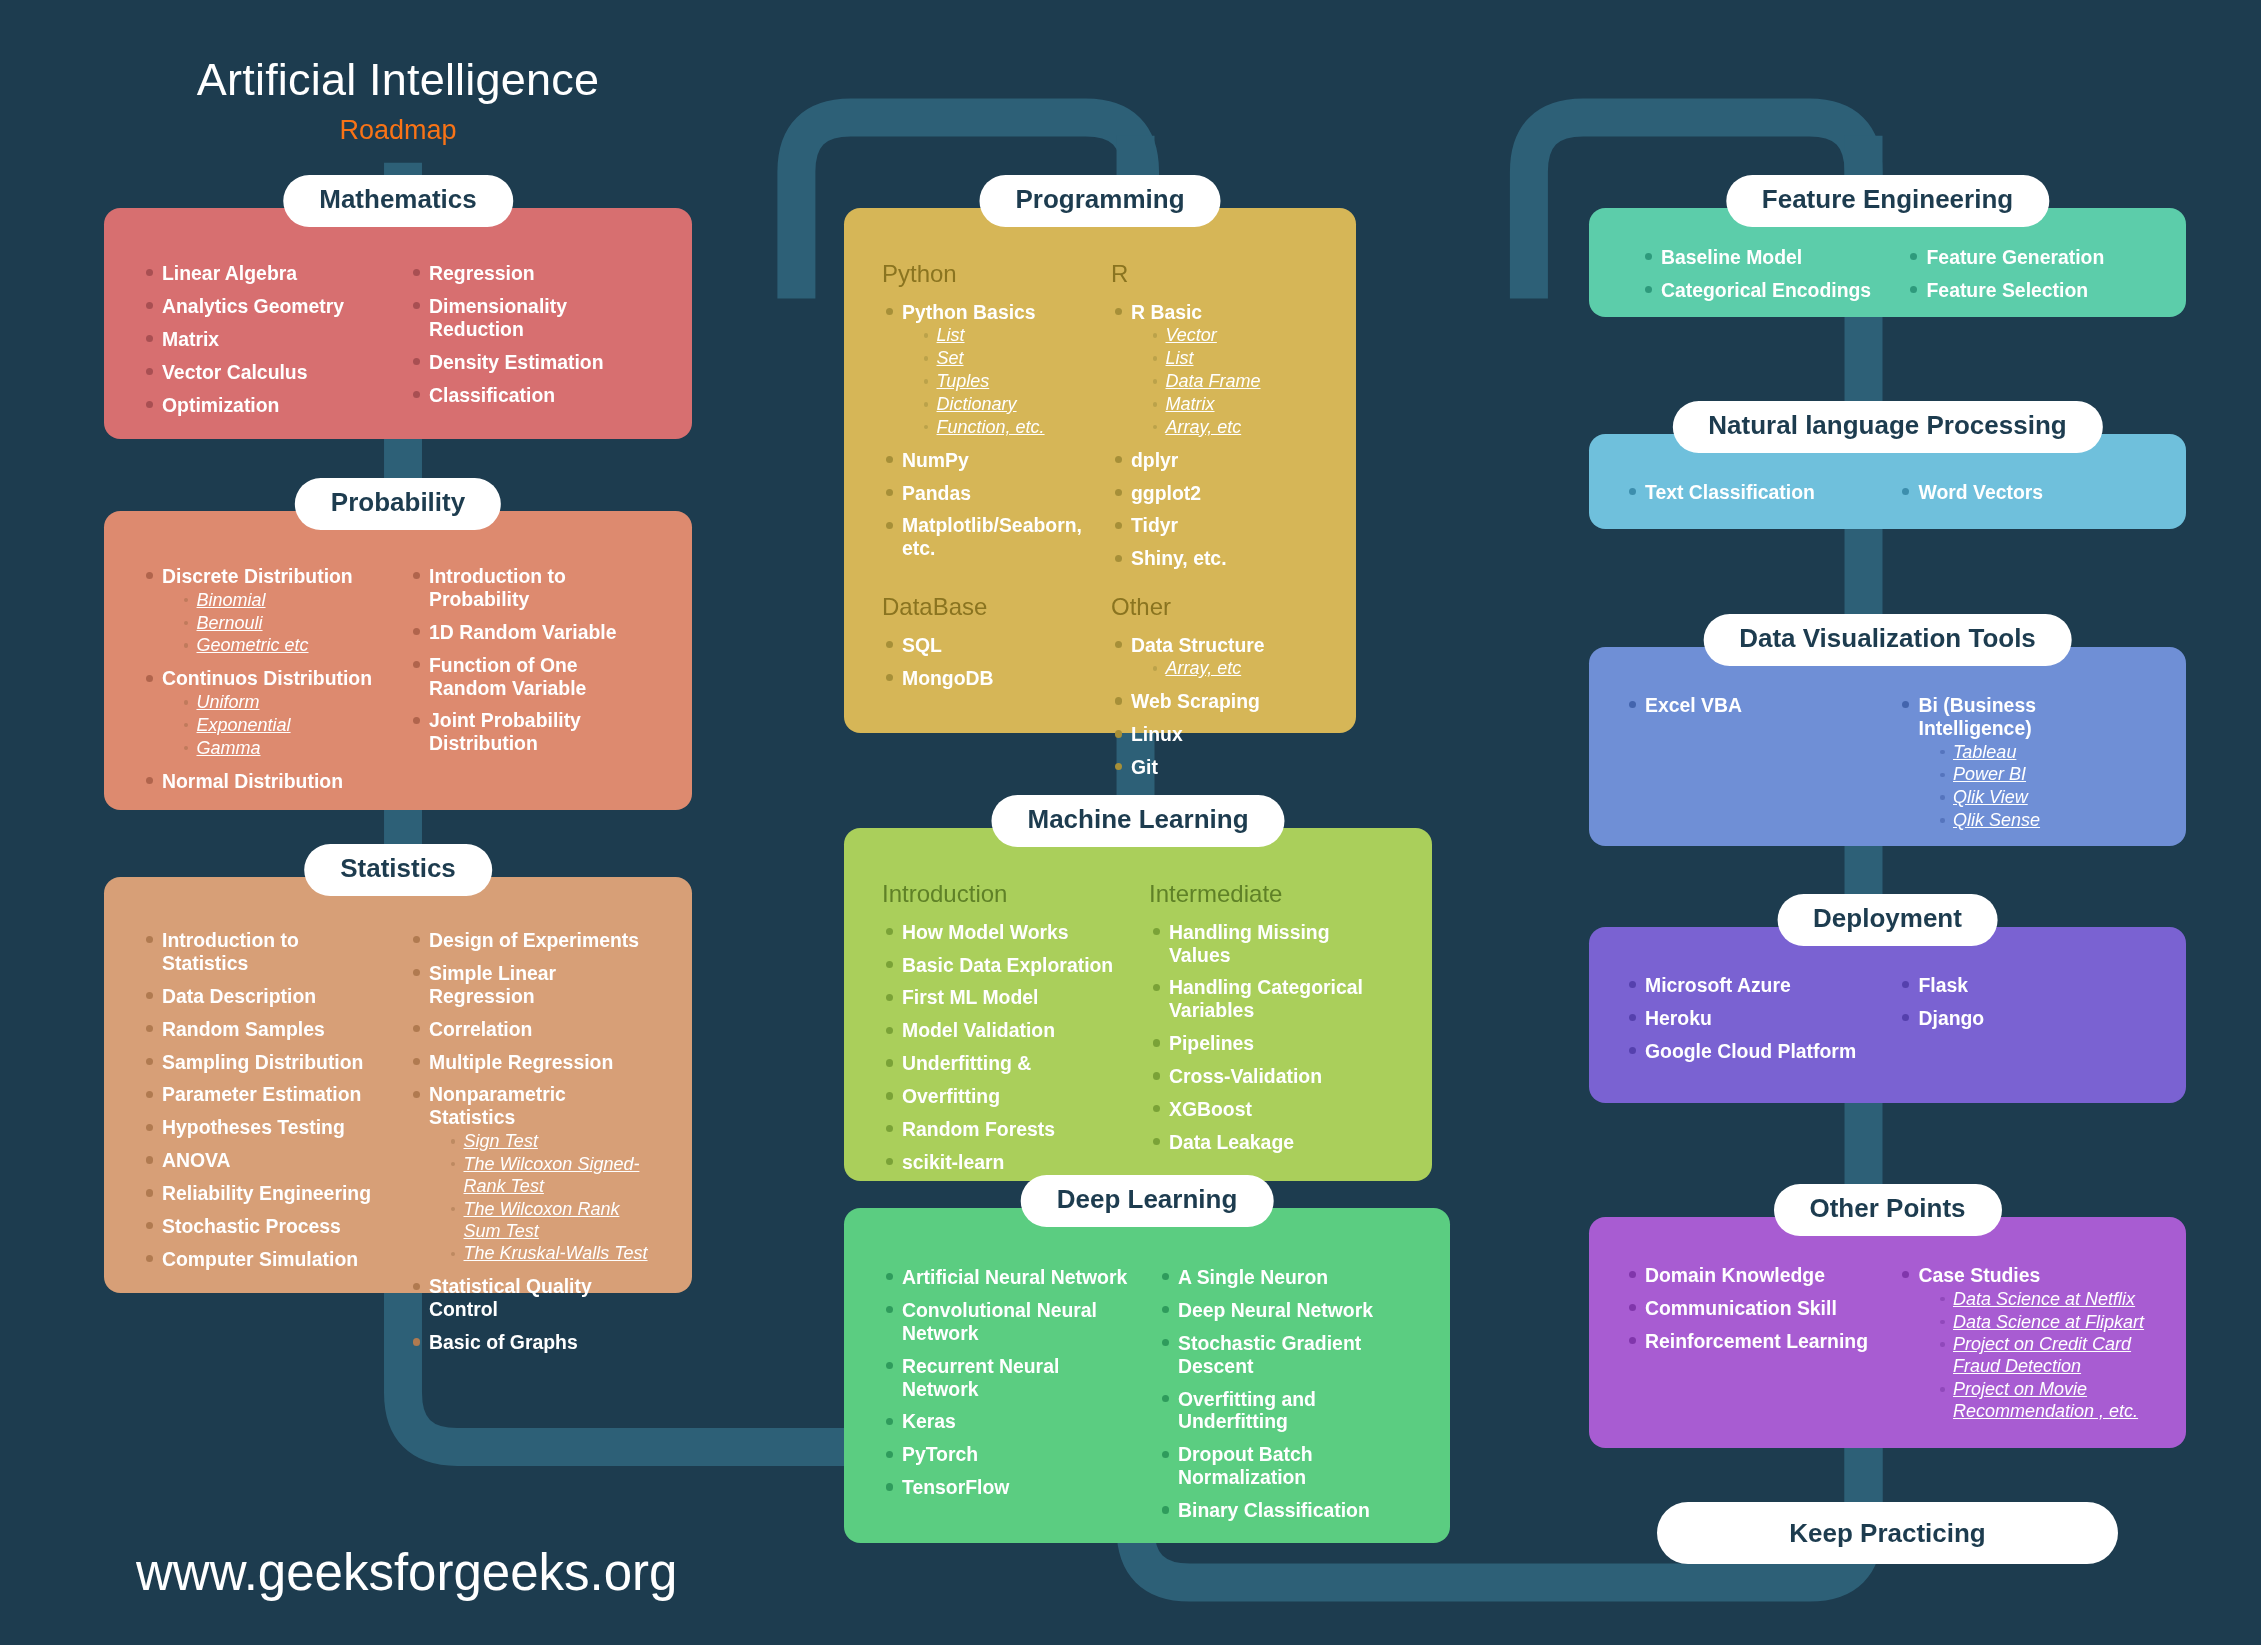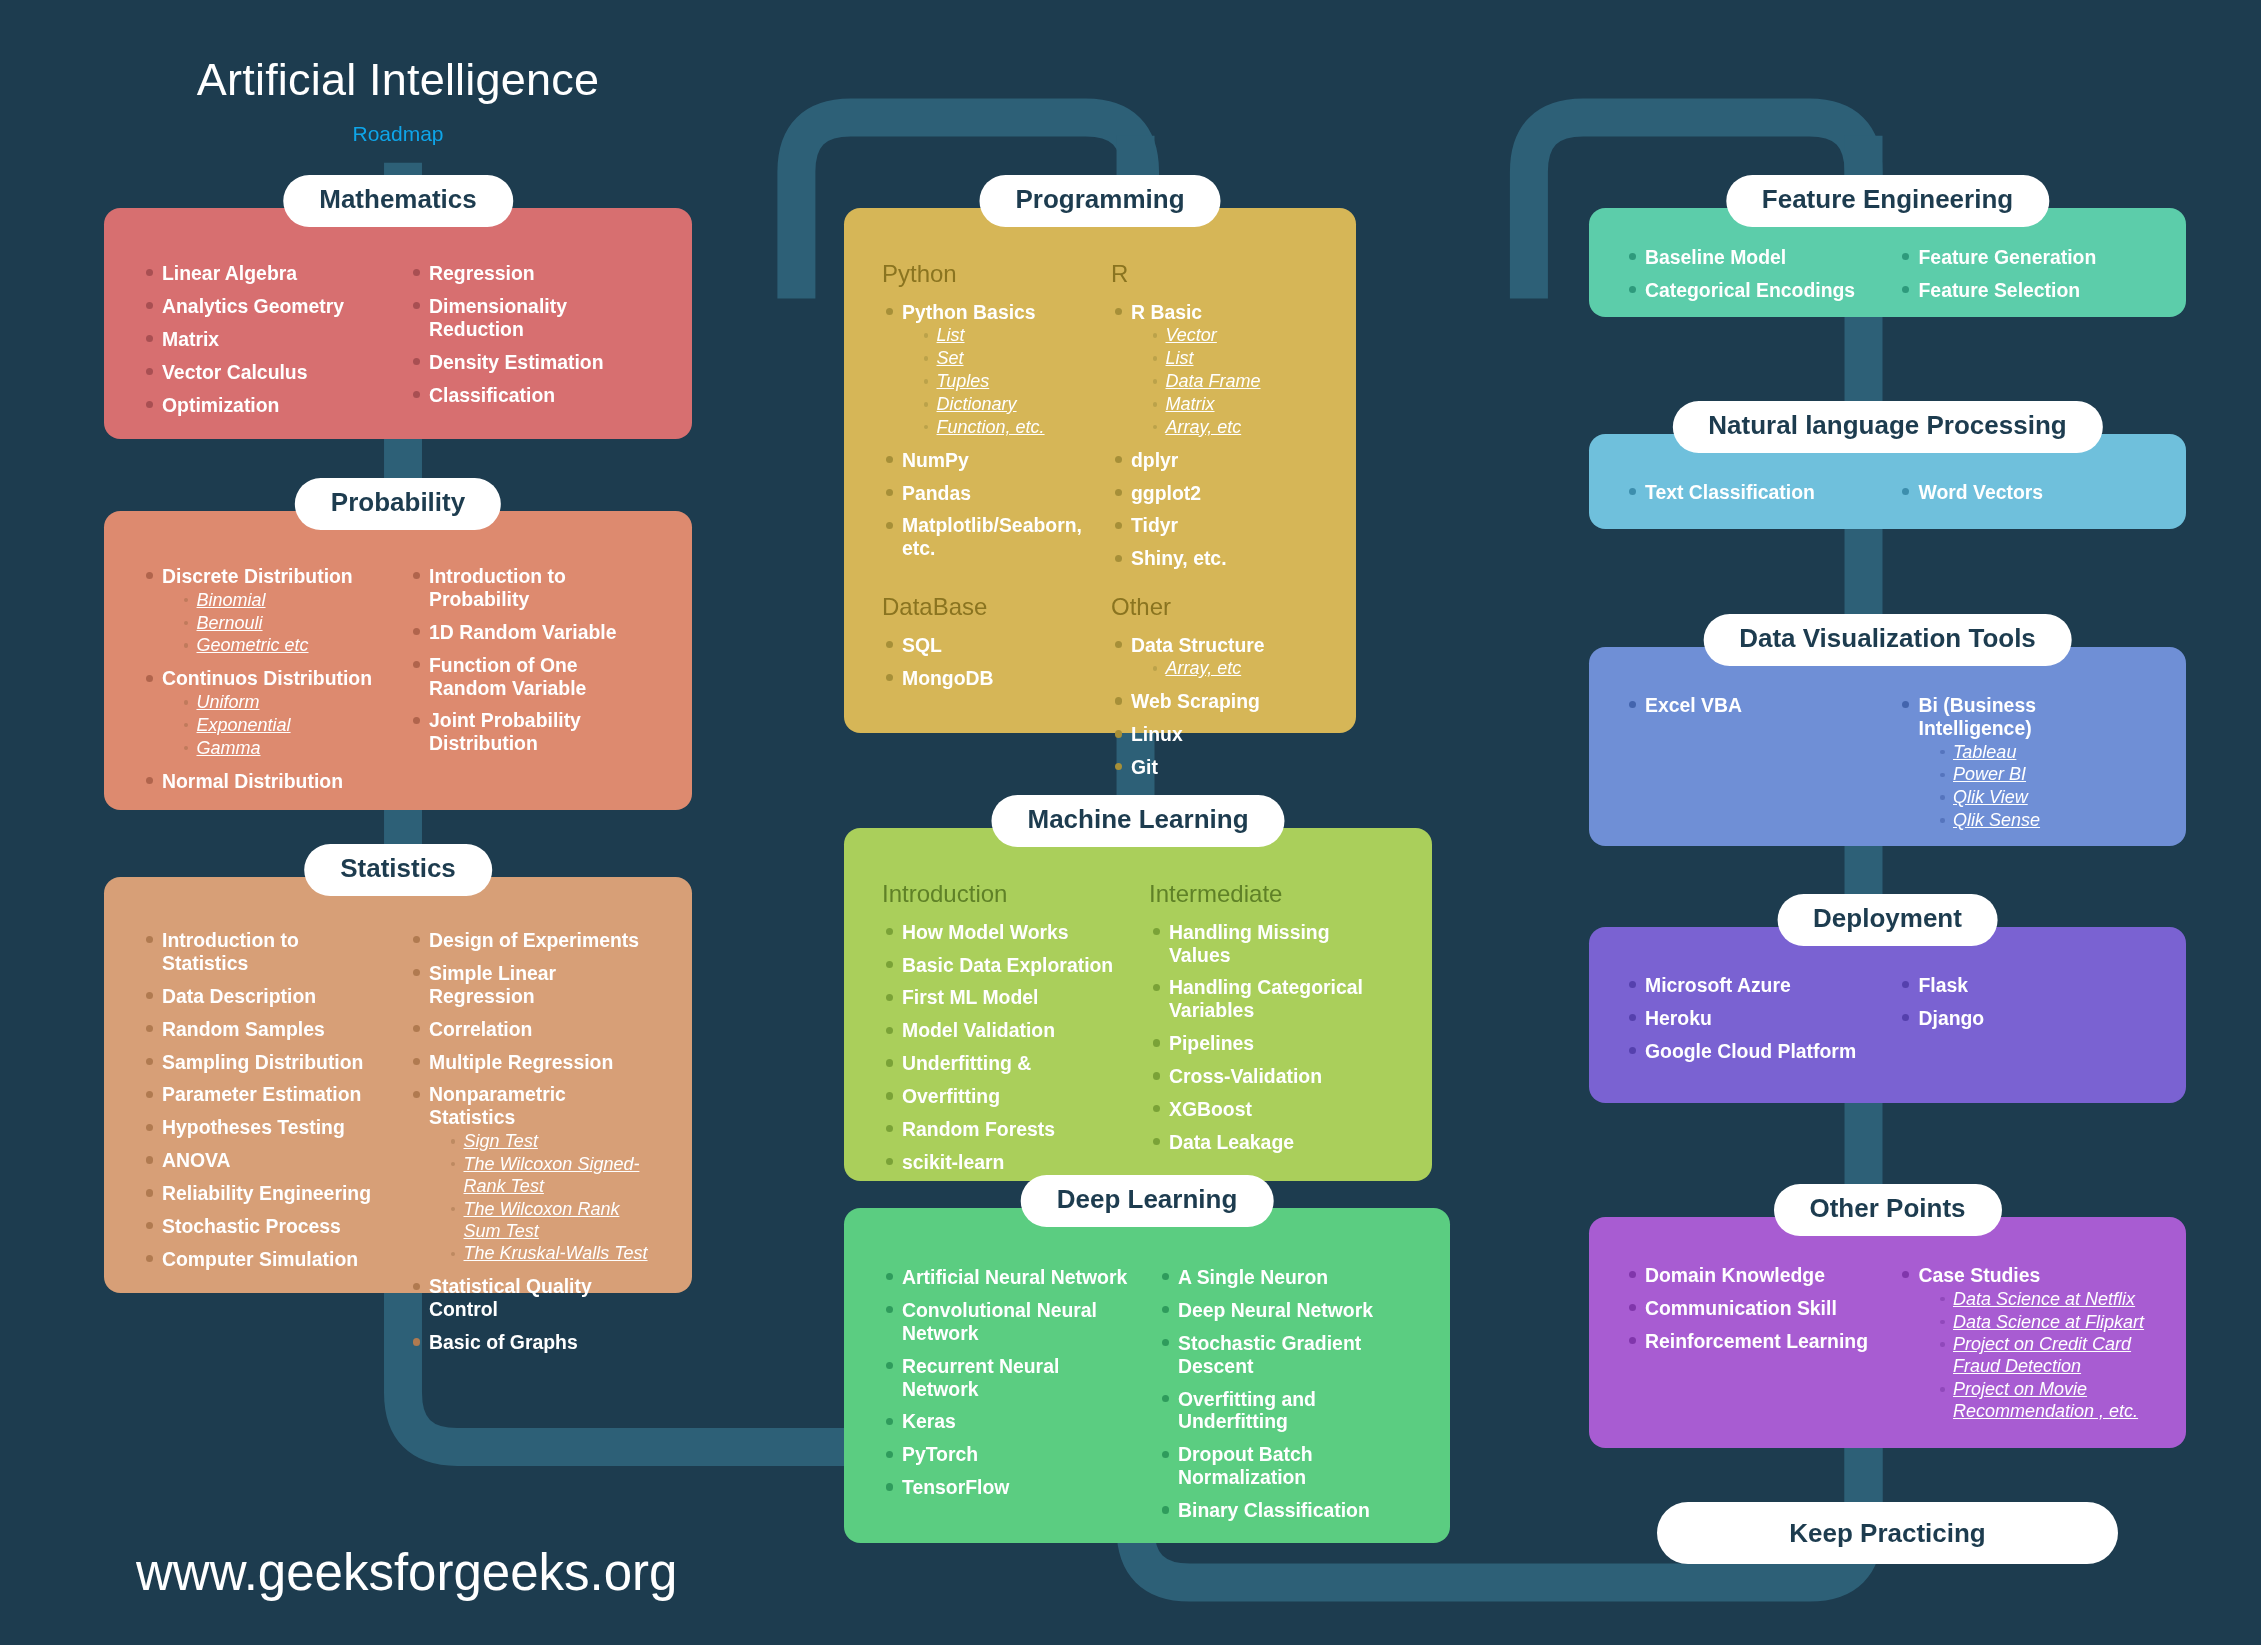--- a/index.html
+++ b/index.html
@@ -14,21 +14,21 @@
   #grid{
     position:absolute;inset:0;z-index:2;
     display:grid;
     grid-template-columns:1fr 1fr 1fr;
   }
   .col{position:relative;}
 
   
   .header{position:absolute;left:104px;top:56px;width:588px;text-align:center;}
   .h-title{font-size:45px;color:#ffffff;font-weight:400;letter-spacing:0.2px;line-height:1.05;}
-  .h-sub{font-size:21px;color:#0ea5e9;font-weight:400;margin-top:19px;}
+  .h-sub{font-size:27px;color:#f97316;font-weight:400;margin-top:12px;}
 
   .footer{position:absolute;left:136px;top:1543px;font-size:51px;color:#ffffff;font-weight:400;z-index:3;}
 
   
   .card{position:absolute;border-radius:16.3px;box-sizing:border-box;}
   .pill{
     position:absolute;top:-33px;left:50%;transform:translateX(-50%);
     background:#ffffff;border-radius:36px;
     padding:10px 36px 11.8px 36px;
     color:#1d3c4f;font-weight:bold;white-space:nowrap;
@@ -498,21 +498,21 @@
                 <span class="btext">Binary Classification</span>
               </li>
             </ul>
           </div>
       </div>
     </div>
   </div>
 
   <div class="col">
 
-    <div class="card fe" style="left:81px;top:208px;width:597px;height:109px;">
+    <div class="card fe" style="left:81px;top:208px;width:597px;height:109px;padding-left:16px;">
       <div class="pill">Feature Engineering</div>
       <div class="cols2" style="padding:38px 25px 14.5px 25px;">
         <div class="c">
             <ul class="lvl1">
               <li>
                 <span class="btext">Baseline Model</span>
               </li>
               <li>
                 <span class="btext">Categorical Encodings</span>
               </li>

